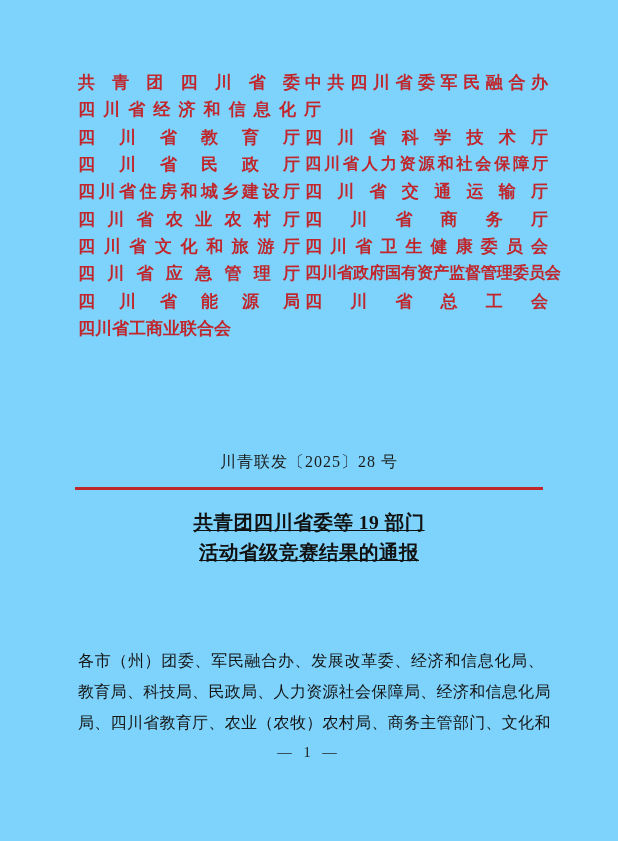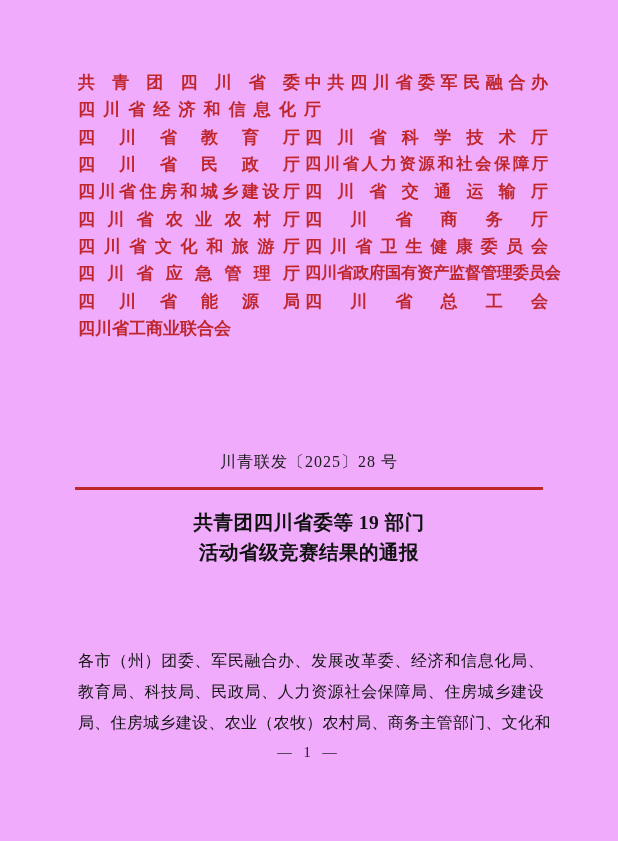--- a/index.html
+++ b/index.html
@@ -11,21 +11,21 @@
     width: 618px;
     height: 841px;
     font-family: "Liberation Serif", "DejaVu Serif", serif;
     color: #111111;
     overflow: hidden;
   }
   #page {
     position: relative;
     width: 618px;
     height: 841px;
-    background: #f0abfc;
+    background: #7dd3fc;
     box-sizing: border-box;
   }
 
   
   .masthead {
     position: absolute;
     top: 74px;
     left: 78px;
     width: 470px;
   }
@@ -98,20 +98,21 @@
     width: 618px;
     text-align: center;
   }
   .title-line {
     font-family: "Liberation Serif", "DejaVu Serif", serif;
     font-weight: bold;
     font-size: 19.5px;
     line-height: 30px;
     color: #111111;
     letter-spacing: 0.5px;
+    text-decoration: underline;
   }
 
   
   .recipients {
     position: absolute;
     top: 645px;
     left: 78px;
     width: 466px;
   }
   .recip-line {
@@ -202,19 +203,19 @@
 
   <div class="red-rule"></div>
 
   <div class="title-block">
     <div class="title-line">共青团四川省委等 19 部门</div>
     <div class="title-line">活动省级竞赛结果的通报</div>
   </div>
 
   <div class="recipients">
     <div class="recip-line">各市（州）团委、军民融合办、发展改革委、经济和信息化局、</div>
-    <div class="recip-line">教育局、科技局、民政局、人力资源社会保障局、住房城乡建设</div>
-    <div class="recip-line last">局、住房城乡建设、农业（农牧）农村局、商务主管部门、文化和</div>
+    <div class="recip-line">教育局、科技局、民政局、人力资源社会保障局、经济和信息化局</div>
+    <div class="recip-line last">局、四川省教育厅、农业（农牧）农村局、商务主管部门、文化和</div>
   </div>
 
   <div class="page-number">— 1 —</div>
 
 </div>
 
 </body></html>

